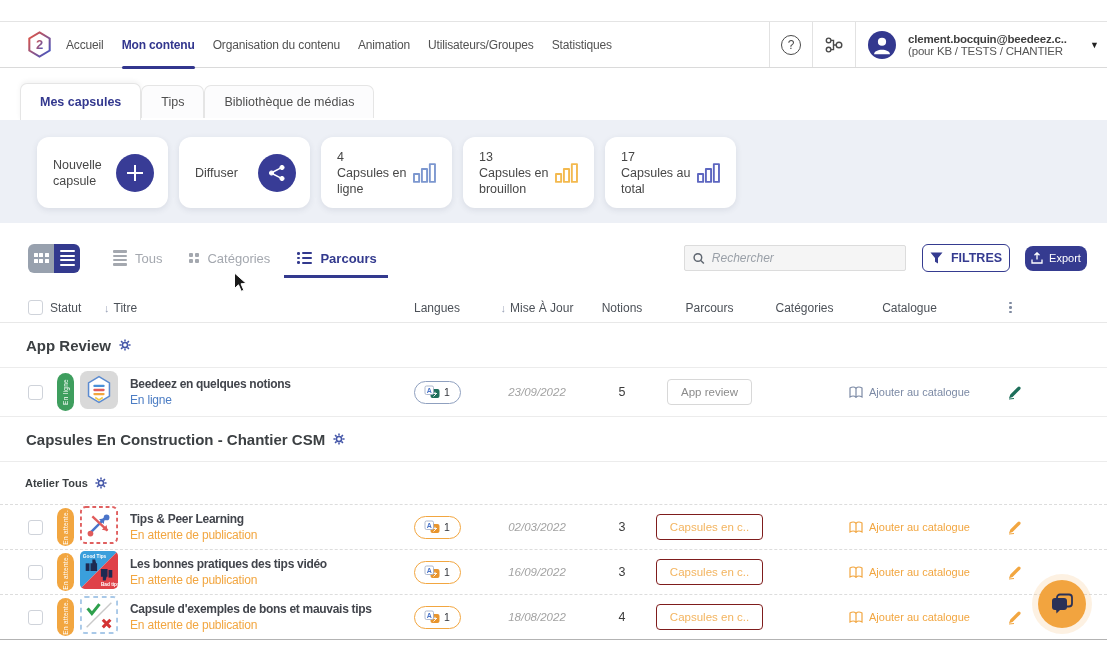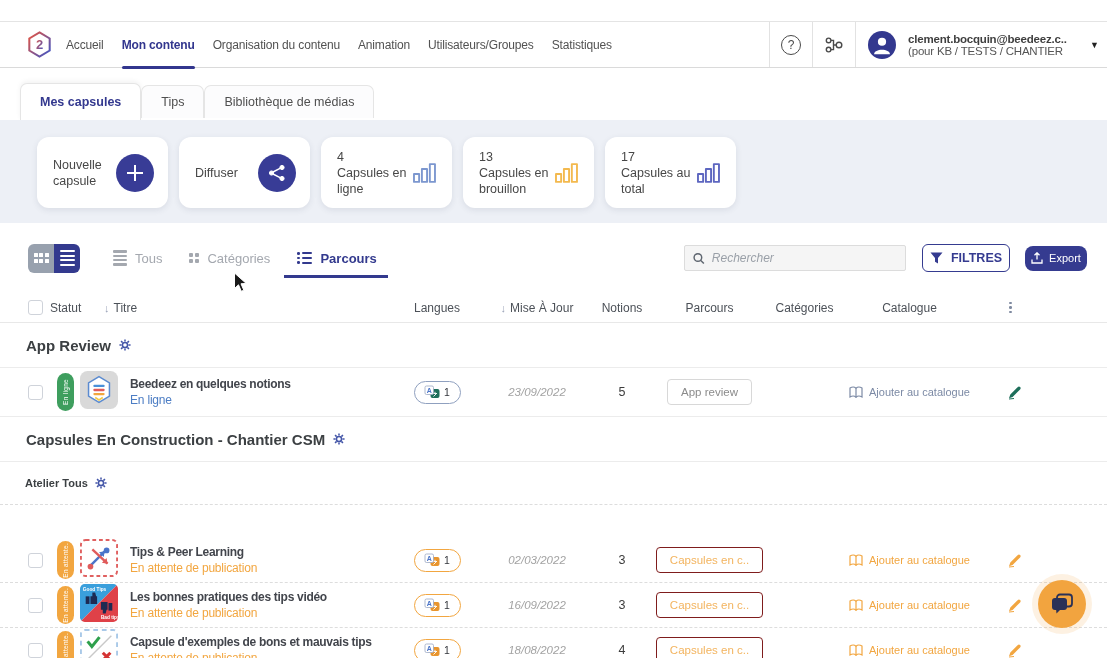--- a/index.html
+++ b/index.html
@@ -405,21 +405,21 @@
       </div>
       <div class="subsectionrow">
         <span class="stitle">Atelier Tous</span>
         <svg width="12" height="12" viewBox="0 0 14 14">
           <g stroke="#4456a8" stroke-width="1.8">
             <circle cx="7" cy="7" r="3" fill="none"></circle>
             <path d="M7 0.5 V3 M7 11 V13.5 M0.5 7 H3 M11 7 H13.5 M2.4 2.4 L4.2 4.2 M9.8 9.8 L11.6 11.6 M11.6 2.4 L9.8 4.2 M4.2 9.8 L2.4 11.6"></path>
           </g>
         </svg>
       </div>
-      <div class="row grid theme-orange dashed" style="height: 45px; margin-top: 33px;">
+      <div class="row grid theme-orange dashed" style="height: 45px;">
       <div>
           <div class="checkbox"></div>
         </div>
       <div>
           <div class="statuspill">
             <span>En attente.</span>
           </div>
         </div>
       <div class="titlecell">
         <span><svg class="thumb" width="38" height="38" viewBox="0 0 40 40">

